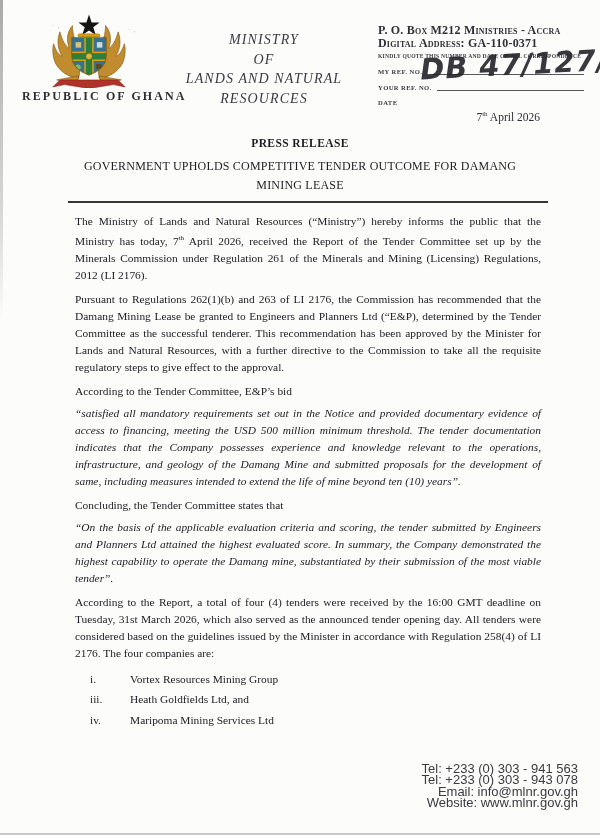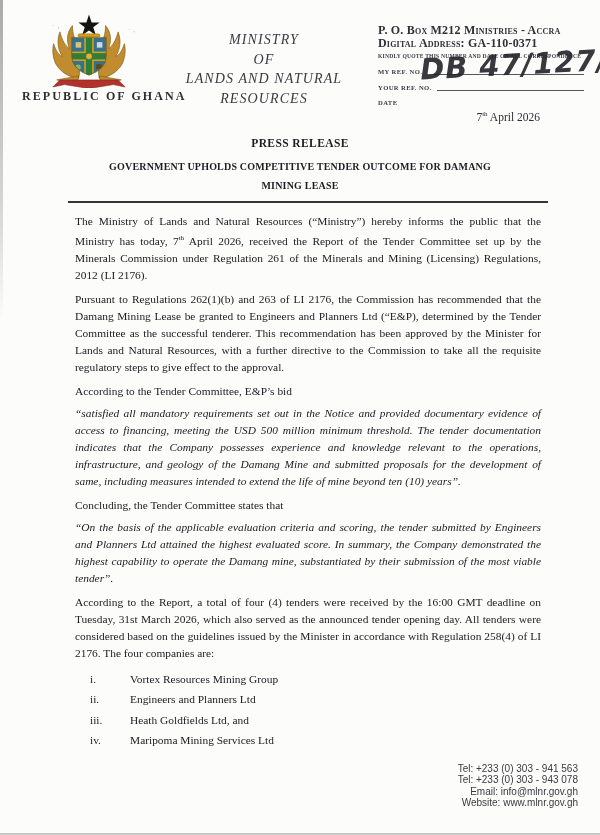--- a/index.html
+++ b/index.html
@@ -33,36 +33,36 @@
     position:absolute;left:42px;top:24px;width:175px;
     font-family:"DejaVu Sans",sans-serif;font-style:italic;font-weight:600;
     font-size:29px;color:#23232a;transform:rotate(-3deg);letter-spacing:1px;
     white-space:nowrap;opacity:.9;pointer-events:none;
   }
 
   
   .date-line{margin-top:0;text-align:right;padding-right:60px;font-size:11.5px;color:#2d2d38;}
   .date-line sup{font-size:7px;}
   .h-press{margin-top:14px;text-align:center;font-size:11.5px;font-weight:700;letter-spacing:.4px;color:#1d1d22;}
-  .h-title{margin-top:8px;text-align:center;font-size:10px;font-weight:700;line-height:19px;letter-spacing:.2px;color:#1d1d22;}
+  .h-title{margin-top:8px;text-align:center;font-size:12px;font-weight:400;line-height:19px;letter-spacing:.2px;color:#1d1d22;}
   .title-rule{margin:6px 52px 0 68px;border:none;border-top:2.5px solid #37372f;}
 
   
   .body-text{margin:10px 55px 0 75px;font-size:11.4px;line-height:17px;text-align:justify;color:#202027;}
   .body-text p{margin:0 4px 7px 0;}
   .body-text p.tight{margin-bottom:5px;}
   .quote{font-style:italic;}
   .body-text sup{font-size:7px;}
   .company-list{margin:3px 0 0 15px;}
   .company-row{display:flex;line-height:20.5px;font-size:11.4px;}
   .company-row .roman{width:40px;}
 
   
   .footer{position:absolute;right:22px;bottom:26px;text-align:right;
-    font-family:"Liberation Sans",sans-serif;font-size:10px;line-height:11.6px;color:#3a3a40;}
+    font-family:"Liberation Sans",sans-serif;font-size:13px;line-height:11.6px;color:#3a3a40;}
 </style>
 </head>
 <body>
 
 <div class="page">
   <div class="edge-left"></div>
   <div class="edge-bottom"></div>
   <div class="speck s1">·‚</div>
   <div class="speck s2">·,</div>
 
@@ -159,24 +159,20 @@
     <p class="quote">“On the basis of the applicable evaluation criteria and scoring, the tender submitted by Engineers and Planners Ltd attained the highest evaluated score. In summary, the Company demonstrated the highest capability to operate the Damang mine, substantiated by their submission of the most viable tender”.</p>
 
     <p>According to the Report, a total of four (4) tenders were received by the 16:00 GMT deadline on Tuesday, 31st March 2026, which also served as the announced tender opening day. All tenders were considered based on the guidelines issued by the Minister in accordance with Regulation 258(4) of LI 2176. The four companies are:</p>
 
     <div class="company-list">
       <div class="company-row">
         <span class="roman">i.</span>
         <span class="cname">Vortex Resources Mining Group</span>
       </div>
       <div class="company-row">
-        <span class="roman">ii.</span>
-        <span class="cname">Engineers and Planners Ltd</span>
-      </div>
-      <div class="company-row">
         <span class="roman">iii.</span>
         <span class="cname">Heath Goldfields Ltd, and</span>
       </div>
       <div class="company-row">
         <span class="roman">iv.</span>
         <span class="cname">Maripoma Mining Services Ltd</span>
       </div>
     </div>
   </main>
 

